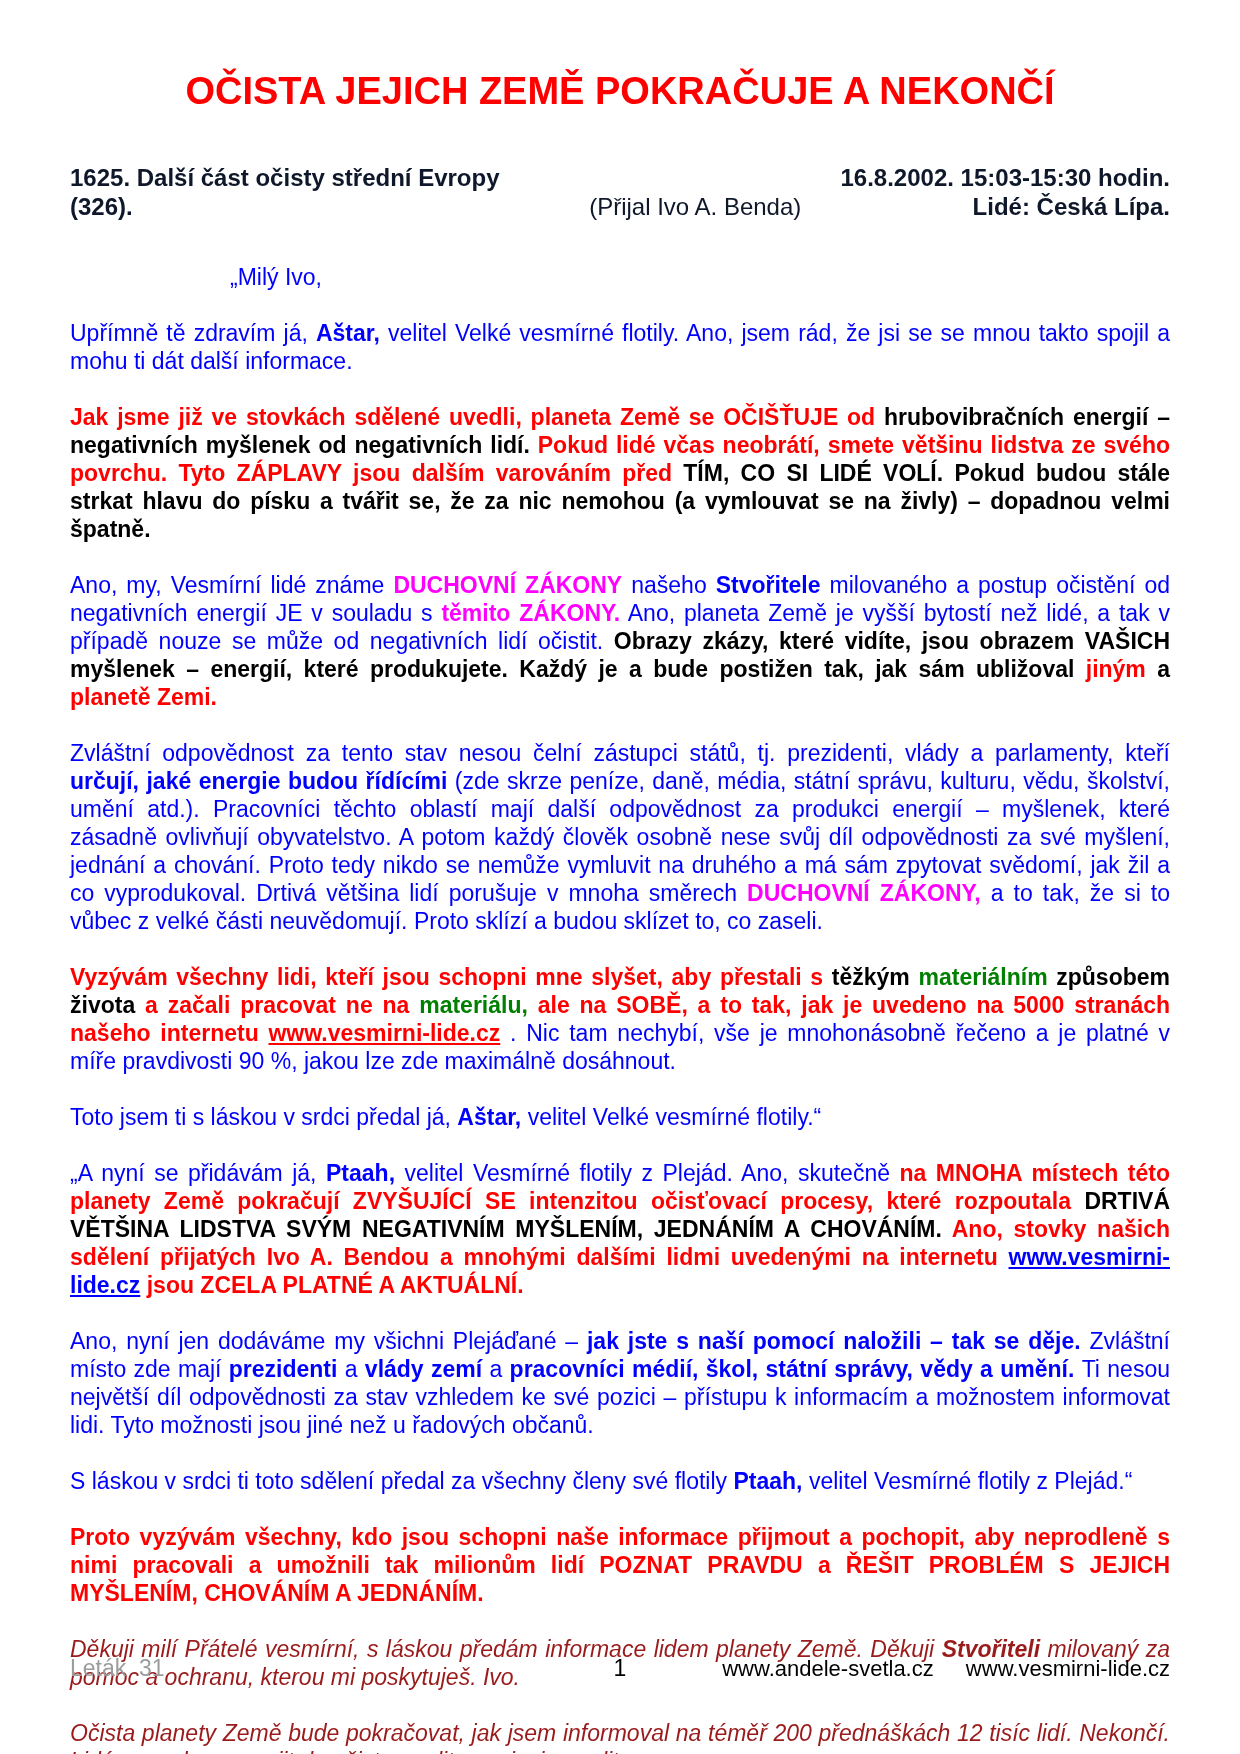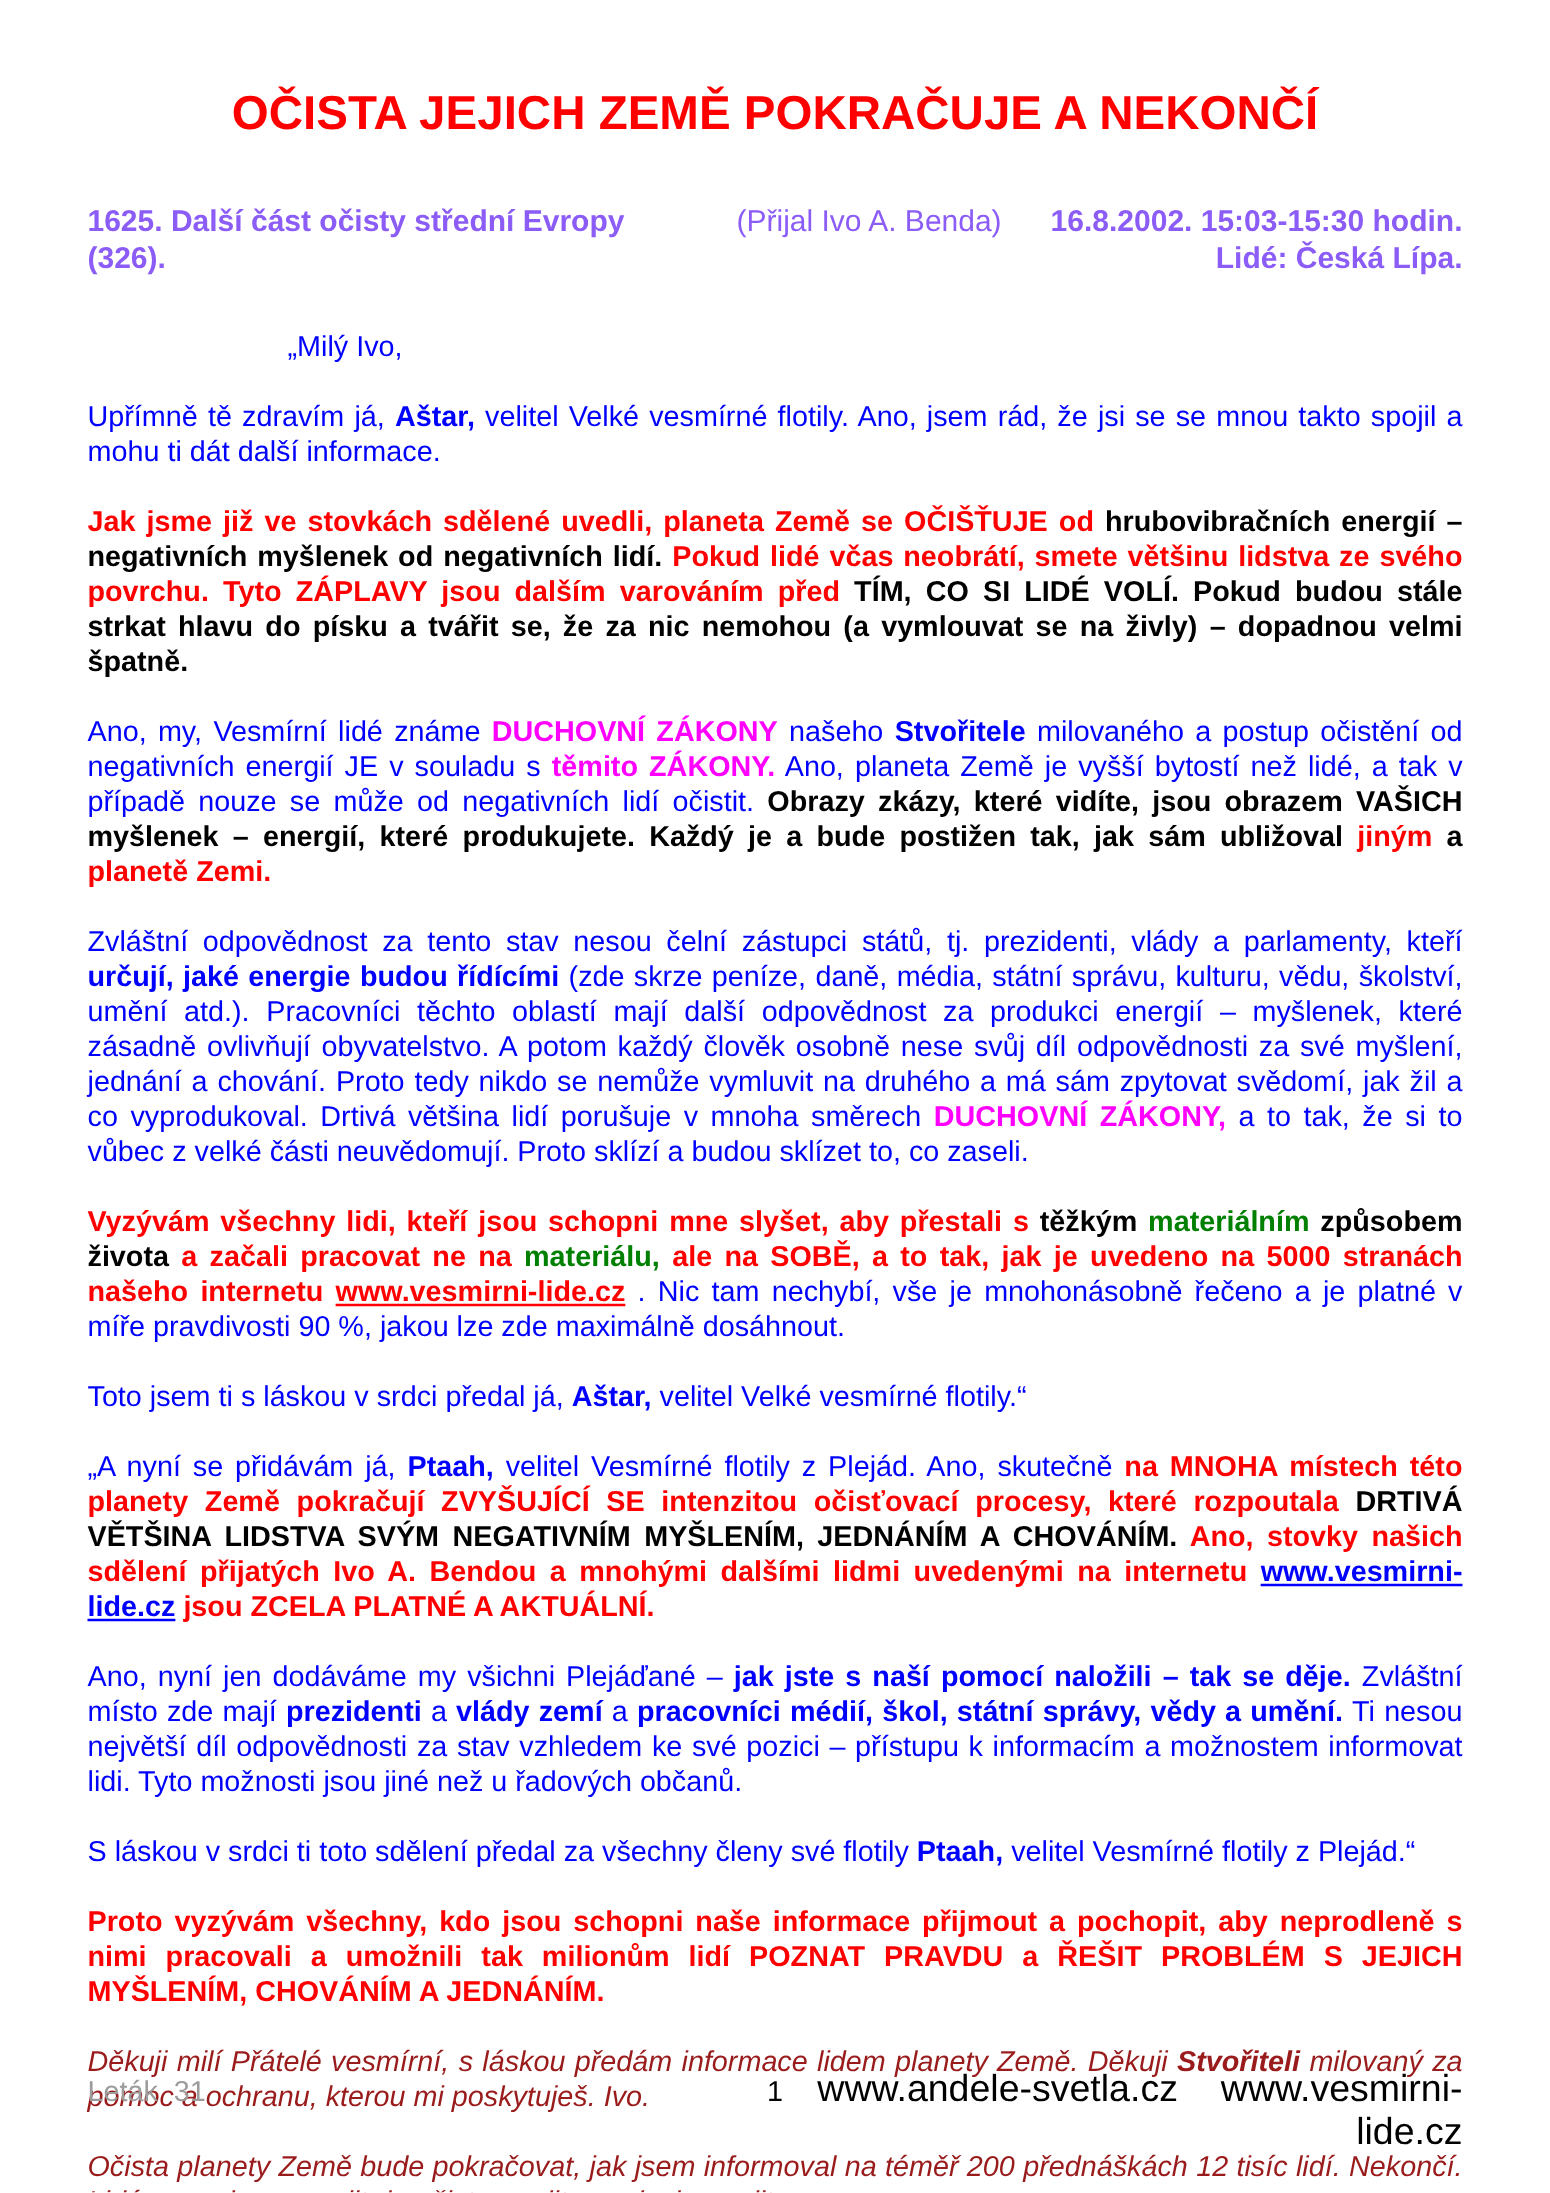--- a/index.html
+++ b/index.html
@@ -18,24 +18,24 @@
     text-align: center;
     font-size: 38px;
     font-weight: bold;
     color: #ff0000;
     letter-spacing: 0px;
   }
   .header-row {
     margin-top: 50px;
     display: flex;
     justify-content: space-between;
-    align-items: flex-start;
+    align-items: flex-end;
     font-size: 24px;
     line-height: 29px;
-    color: #8b5cf6;
+    color: #0f172a;
   }
   .header-left { font-weight: bold; max-width: 480px; }
   .header-mid { font-weight: normal; }
   .header-right { font-weight: bold; text-align: right; }
   .greeting {
     margin-top: 42px;
     padding-left: 160px;
     font-size: 23px;
     line-height: 28px;
     color: #0000ff;
@@ -52,21 +52,21 @@
     left: 70px;
     right: 70px;
     top: 1655px;
     display: flex;
     align-items: baseline;
     font-size: 23px;
     color: #000000;
   }
   .footer-left { flex: 1; color: #9c9c9c; white-space: pre; }
   .footer-center { flex: 0 0 auto; }
-  .footer-right { flex: 1; text-align: right; font-size: 30px; }
+  .footer-right { flex: 1; text-align: right; font-size: 22px; }
   .footer-right .site { margin-left: 26px; }
 </style>
 </head>
 <body>
 
 <div class="page">
 
   <h1 class="doc-title">OČISTA JEJICH ZEMĚ POKRAČUJE A NEKONČÍ</h1>
 
   <div class="header-row">

